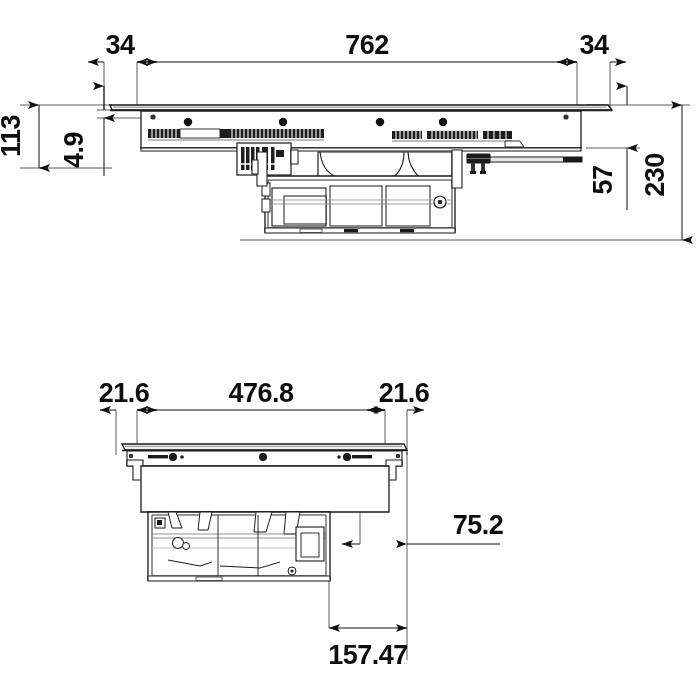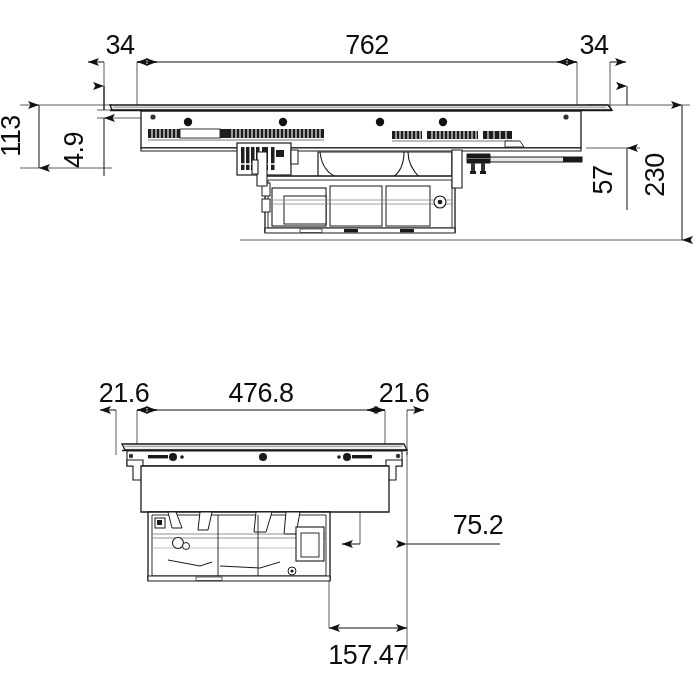--- a/index.html
+++ b/index.html
@@ -11,20 +11,21 @@
     width: 700px;
     height: 700px;
     font-family: "Liberation Sans", sans-serif;
     overflow: hidden;
   }
   #sheet {
     position: relative;
     width: 600px;
     height: 700px;
     background: #ffffff;
+    font-weight: bold;
   }
   #sheet svg {
     display: block;
   }
   .dimtext {
     font-family: "Liberation Sans", sans-serif;
     font-size: 27px;
     fill: #0d0d0d;
     letter-spacing: -0.5px;
   }

